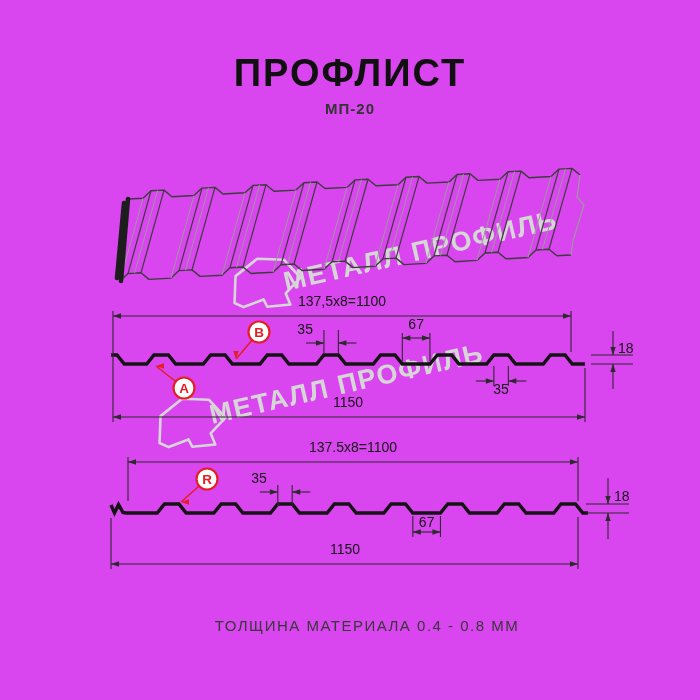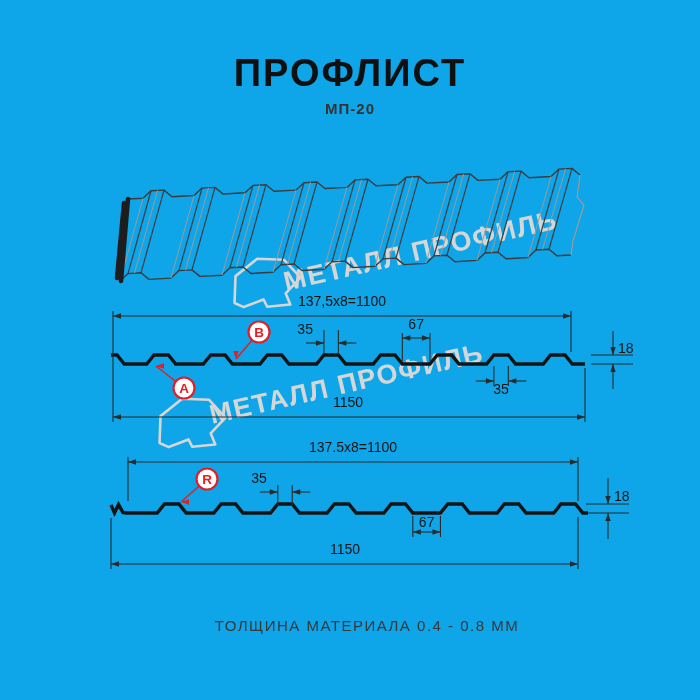--- a/index.html
+++ b/index.html
@@ -1,16 +1,16 @@
 <!DOCTYPE html>
 <html><head>
 <meta charset="utf-8">
 <style>
   html,body{margin:0;padding:0;background:#ffffff;}
-  .page{position:relative;width:700px;height:700px;background:#0ea5e9;overflow:hidden;
+  .page{position:relative;width:700px;height:700px;background:#d946ef;overflow:hidden;
         font-family:"Liberation Sans", sans-serif;}
   .title{position:absolute;left:0;top:52px;width:700px;text-align:center;
          font-size:38px;font-weight:bold;letter-spacing:2px;color:#101010;}
   .subtitle{position:absolute;left:0;top:100px;width:700px;text-align:center;
          font-size:15px;font-weight:bold;letter-spacing:1px;color:#333333;}
   .caption{position:absolute;left:0;top:617px;width:700px;text-align:center;
          font-size:15px;letter-spacing:1.5px;color:#383838;padding-left:17px;}
   svg{position:absolute;left:0;top:0;}
   text{font-family:"Liberation Sans", sans-serif;}
 </style>

